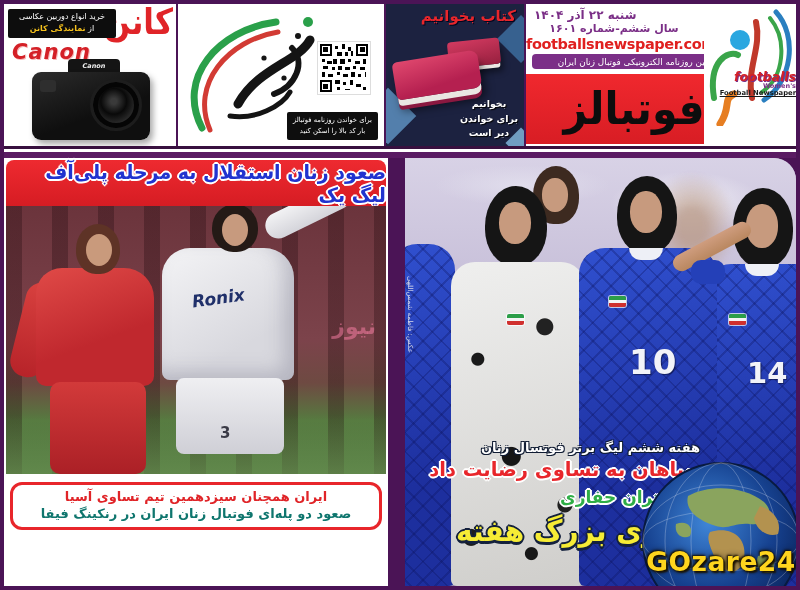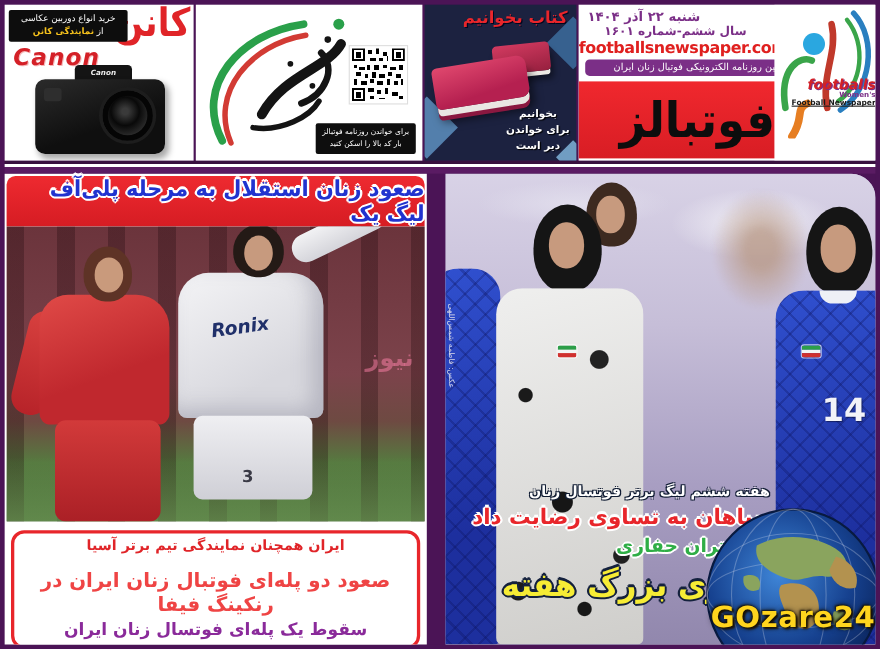--- a/index.html
+++ b/index.html
@@ -90,21 +90,21 @@
   .sponsor { position:absolute; left:58px; top:88px; color:#20306a; font-weight:bold; font-size:17px; font-style:italic; transform:rotate(-8deg); }
   .shorts-num { position:absolute; left:86px; top:224px; color:#3a3a46; font-weight:bold; font-size:15px; }
 
   .cap-left { position:absolute; left:0; right:0; bottom:6px; text-align:right; padding:0 8px; }
   .cap-week-l { color:#fff; font-weight:bold; font-size:13px; text-shadow:1px 1px 0 #101c33,-1px -1px 0 #101c33,1px -1px 0 #101c33,-1px 1px 0 #101c33; margin-bottom:4px; padding-left:40px; }
   .cap-sub-l { color:#e02428; font-weight:bold; font-size:18px; margin-bottom:4px; padding-left:20px; }
   .cap-main-l { color:#e01f26; font-weight:bold; font-size:25.5px; text-align:center; transform:scaleY(1.05); }
 
   .news-box { margin:8px 6px 0; border:3px solid #e8262b; border-radius:12px; background:#fff; text-align:center; padding:4px 4px 6px; }
   .nb1 { color:#e02428; font-size:13px; font-weight:bold; }
-  .nb2 { color:#ef4444; font-size:18px; font-weight:bold; margin-top:14px; }
+  .nb2 { color:#0f766e; font-size:13px; font-weight:bold; margin-top:2px; }
   .nb3 { color:#8a2a9a; font-size:15.5px; font-weight:bold; margin-top:3px; }
 
   
   .right-col { flex:1; position:relative; background:#b9b0cc; border-radius:0 22px 0 0; overflow:hidden; }
   .gym-bg { position:absolute; inset:0;
     background:
       radial-gradient(closest-side at 72% 10%, rgba(250,250,252,.8), rgba(250,250,252,0) 70%),
       radial-gradient(closest-side at 30% 6%, rgba(230,228,240,.7), rgba(230,228,240,0) 75%),
       linear-gradient(180deg,#d8d2e6 0%,#c6bed8 30%,#a89ec2 62%,#8d83a9 100%); }
   .banner-face { position:absolute; left:62%; top:14px; width:90px; height:110px; background:radial-gradient(closest-side,#b99a88 30%,rgba(185,154,136,0)); border-radius:50%; filter:blur(2px); opacity:.8; }
@@ -303,23 +303,22 @@
           <div class="shorts"></div>
           <div class="hair"></div>
           <div class="face"></div>
           <div class="sponsor">Ronix</div>
           <div class="shorts-num">3</div>
         </div>
 
       </div>
 
       <div class="news-box">
-        <div class="nb1" dir="rtl">ایران همچنان نمایندگی تیم برتر آسیا</div>
+        <div class="nb1" dir="rtl">ایران همچنان سیزدهمین تیم تساوی آسیا</div>
         <div class="nb2 ow1" dir="rtl">صعود دو پله‌ای فوتبال زنان ایران در رنکینگ فیفا</div>
-        <div class="nb3 ow1" dir="rtl">سقوط یک پله‌ای فوتسال زنان ایران</div>
       </div>
     </div>
 
     <div class="right-col">
       <div class="gym-bg"></div>
       <div class="banner-face"></div>
 
       <div class="fp" style="left:-14px; top:86px; width:64px; height:342px;">
         <div class="bluejersey" style="inset:0;"></div>
       </div>
@@ -333,20 +332,34 @@
         <div class="hijab" style="left:36px; top:0; width:62px; height:80px;"></div>
         <div class="fface" style="left:50px; top:16px; width:32px; height:42px;"></div>
         <div class="keeperbody" style="left:2px; top:76px; width:134px; height:324px;"></div>
         <div class="flagpatch" style="left:58px; top:128px;">
             <div class="fg"></div>
             <div class="fw"></div>
             <div class="fr"></div>
           </div>
       </div>
 
+      <div class="fp" style="left:168px; top:18px; width:150px; height:410px; z-index:2;">
+        <div class="hijab" style="left:44px; top:0; width:60px; height:78px;"></div>
+        <div class="fface" style="left:57px; top:15px; width:32px; height:42px;"></div>
+        <div class="bluejersey" style="left:6px; top:72px; width:138px; height:338px;"></div>
+        <div class="collar" style="left:56px; top:72px;"></div>
+        <div class="raised-arm" style="left:96px; top:62px;"></div>
+        <div class="sleeve" style="left:118px; top:84px;"></div>
+        <div class="flagpatch" style="left:36px; top:120px;">
+            <div class="fg"></div>
+            <div class="fw"></div>
+            <div class="fr"></div>
+          </div>
+        <div class="jnum" style="left:56px; top:166px; font-size:34px;">10</div>
+      </div>
 
       <div class="fp" style="left:300px; top:30px; width:120px; height:398px;">
         <div class="hijab" style="left:28px; top:0; width:60px; height:80px;"></div>
         <div class="fface" style="left:41px; top:16px; width:32px; height:44px;"></div>
         <div class="bluejersey" style="left:0; top:76px; width:118px; height:322px;"></div>
         <div class="collar" style="left:40px; top:76px;"></div>
         <div class="flagpatch" style="left:24px; top:126px;">
             <div class="fg"></div>
             <div class="fw"></div>
             <div class="fr"></div>

